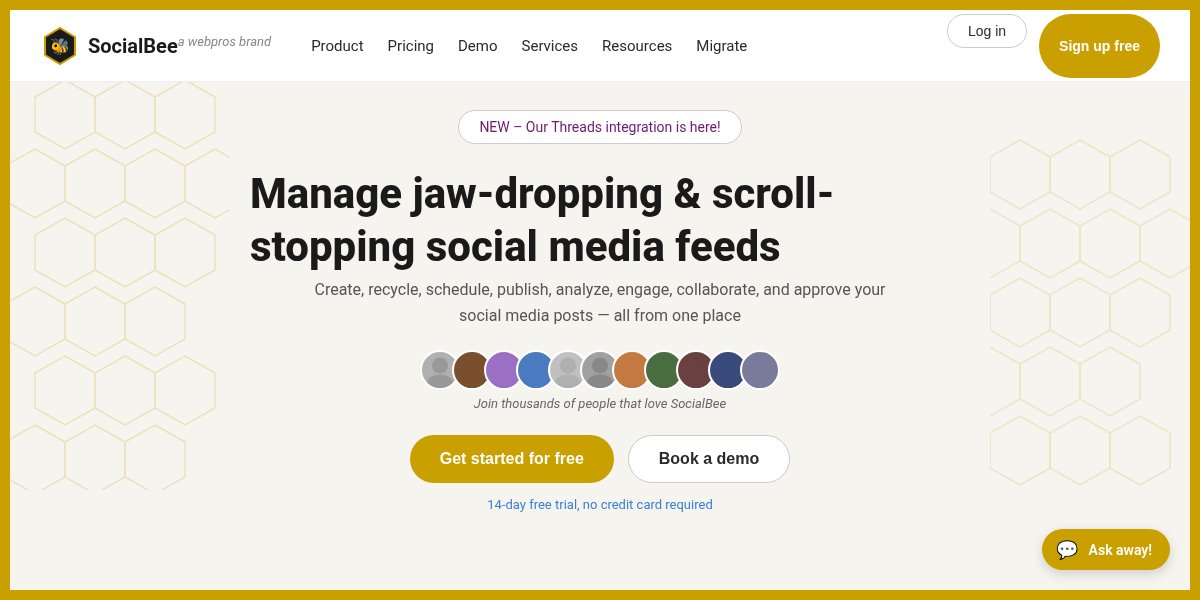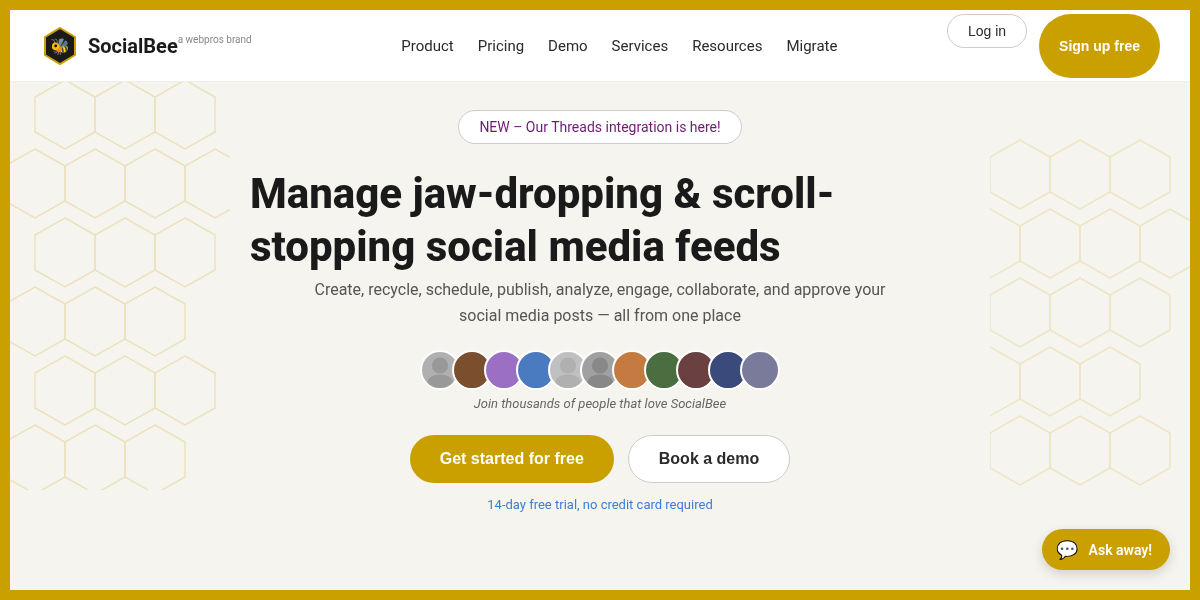--- a/index.html
+++ b/index.html
@@ -50,31 +50,31 @@
     }
 
     .logo-main {
       font-size: 20px;
       font-weight: 700;
       color: #1a1a1a;
       line-height: 1.1;
     }
 
     .logo-sub {
-      font-size: 10px;
+      font-size: 13px;
       color: #888;
       line-height: 1;
+      font-style: italic;
     }
 
     .nav-links {
       display: flex;
       align-items: center;
       gap: 24px;
       flex: 1;
-      justify-content: center;
     }
 
     .nav-link {
       font-size: 15px;
       color: #2a2a2a;
       text-decoration: none;
       cursor: pointer;
       font-weight: 400;
     }
 

